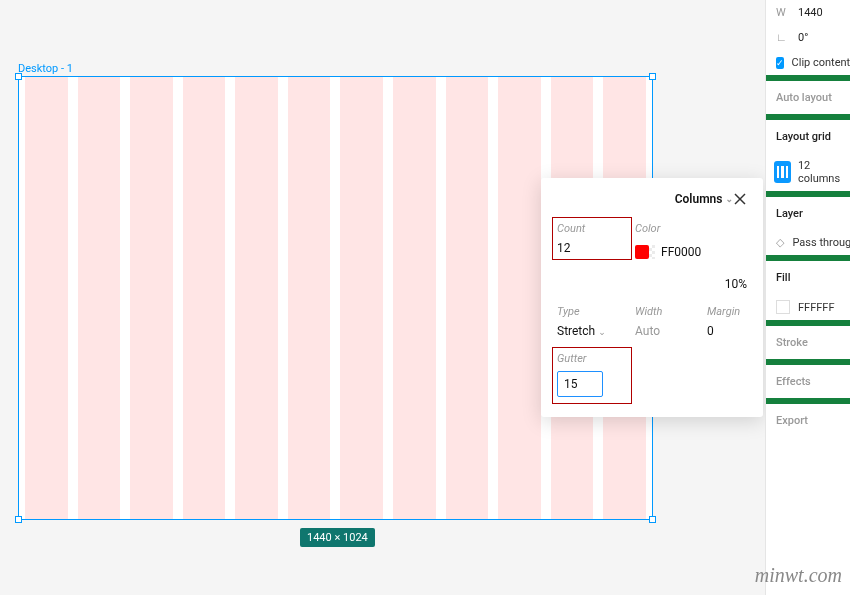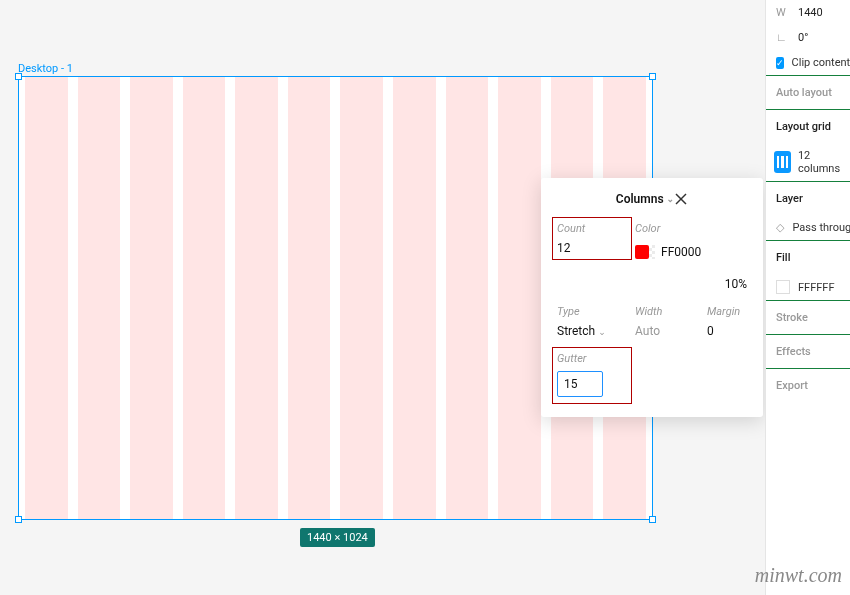--- a/index.html
+++ b/index.html
@@ -15,39 +15,39 @@
 .fh-tr { right: -4px; top: -4px; }
 .fh-bl { left: -4px; bottom: -4px; }
 .fh-br { right: -4px; bottom: -4px; }
 
 .columns-overlay { position: absolute; inset: 0; display: flex; gap: 10px; padding: 0 6px; }
 .col { flex: 1; background: rgba(255,0,0,0.10); }
 
 .dim-badge { position: absolute; left: 300px; top: 528px; background: #0f766e; color: #fff; font-size: 11px; padding: 3px 7px; border-radius: 2px; }
 
 .popup { position: absolute; left: 541px; top: 178px; width: 222px; background: #fff; border-radius: 3px; box-shadow: 0 4px 20px rgba(0,0,0,0.15); padding: 14px 16px 18px; }
-.popup-head { display: flex; justify-content: center; align-items: center; margin-bottom: 16px; }
+.popup-head { display: flex; justify-content: flex-end; align-items: center; margin-bottom: 16px; }
 .popup-title { font-size: 12px; font-weight: 600; color: #111; display: flex; align-items: center; gap: 3px; }
 .close-x { width: 14px; height: 14px; cursor: pointer; }
 
 .popup-grid { display: grid; grid-template-columns: 70px 1fr 40px; row-gap: 14px; column-gap: 8px; align-items: start; }
 .fld { display: flex; flex-direction: column; gap: 6px; }
 .fld-label { font-size: 11px; color: #999; font-style: italic; }
 .fld-val { font-size: 12px; color: #111; }
 .fld-box { border: 1px solid #b00000; padding: 4px; margin: -5px; }
 .gutter-input { border: 1.5px solid #1e90ff; padding: 5px 6px; width: 46px; font-size: 12px; color: #111; outline: none; border-radius: 2px; }
 
 .swatch { width: 14px; height: 14px; background: #ff0000; display: inline-block; border-radius: 2px; margin-right: 4px; vertical-align: middle;}
 .sw-checker { width: 6px; height: 14px; background: repeating-conic-gradient(#ccc 0 25%, #fff 0 50%) 0 0/6px 6px; display: inline-block; opacity: .4; vertical-align: middle; margin-left: -4px; margin-right: 6px;}
 
 .right-panel { position: absolute; right: 0; top: 0; width: 85px; height: 595px; background: #fff; border-left: 1px solid #e5e5e5; font-size: 11px; color: #333; overflow: hidden;}
 .rp-row { display: flex; align-items: center; padding: 6px 10px; gap: 8px; white-space: nowrap;}
 .rp-label { color: #999; width: 14px; }
 .rp-val { color: #222; font-weight: 400; }
-.rp-section { padding: 10px 10px; border-top: 1px solid #15803d; font-weight: 500; color: #222; white-space: nowrap;}
+.rp-section { padding: 10px 10px; border-top: 6px solid #15803d; font-weight: 500; color: #222; white-space: nowrap;}
 .rp-section.muted { color: #999; font-weight: 500; }
 .cb { width: 12px; height: 12px; background: #0099ff; color: #fff; display: inline-flex; align-items: center; justify-content: center; border-radius: 2px; font-size: 9px; }
 .grid-chip { display: flex; align-items: center; gap: 7px; padding: 6px 8px; }
 .grid-icon { width: 22px; height: 22px; background: #0b99ff; border-radius: 3px; display: flex; align-items: center; justify-content: center; gap: 2px; }
 .grid-icon span { width: 2.5px; height: 12px; background: #fff; }
 .fill-sw { width: 14px; height: 14px; border: 1px solid #ddd; background: #fff; display: inline-block; }
 
 .chev { font-size: 9px; color: #999; }
 .watermark { position: absolute; right: 8px; bottom: 8px; font-style: italic; font-family: Georgia, serif; color: #888; font-size: 20px; }
 </style>

